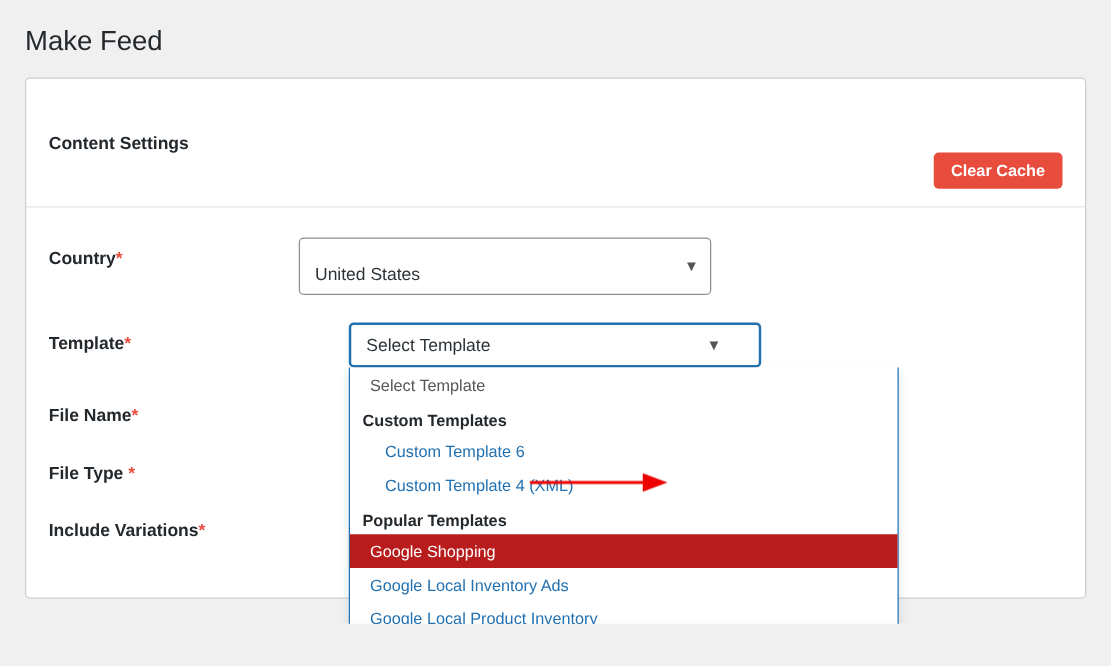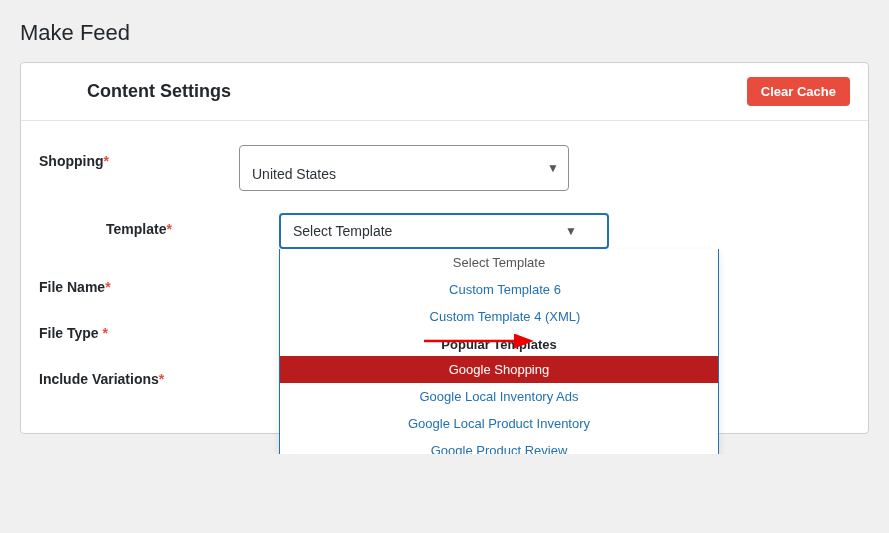--- a/index.html
+++ b/index.html
@@ -26,33 +26,33 @@
     }
     .card-header {
       display: flex;
       align-items: center;
       justify-content: space-between;
       padding: 14px 18px;
       border-bottom: 1px solid #e5e5e5;
     }
     .card-header-title {
       font-weight: 700;
-      font-size: 18px;
-      color: #23282d;
-      margin-left: 48px;
+      font-size: 14px;
+      color: #23282d;
     }
     .btn-clear-cache {
       background: #e74c3c;
       color: #fff;
       border: none;
       border-radius: 4px;
       padding: 7px 14px;
       font-size: 13px;
       cursor: pointer;
       font-weight: 600;
+      margin-top: 45px;
     }
     .card-body {
       padding: 24px 18px;
       position: relative;
     }
     .form-row {
       display: flex;
       align-items: flex-start;
       margin-bottom: 22px;
     }
@@ -190,49 +190,50 @@
 
     <div class="card-header">
       <span class="card-header-title">Content Settings</span>
       <button class="btn-clear-cache">Clear Cache</button>
     </div>
 
     <div class="card-body">
 
       <div class="form-row">
         <div class="form-label">
-          <span>Shopping</span><span class="required">*</span>
+          <span>Country</span><span class="required">*</span>
         </div>
         <div class="form-control-wrapper">
           <div class="country-select-wrapper">
             <select>
               <option>United States</option>
             </select>
             <span class="chev">▼</span>
           </div>
         </div>
       </div>
 
-      <div class="form-row" style="position:relative;text-align:center;">
+      <div class="form-row" style="position:relative;">
         <div class="form-label">
           <span>Template</span><span class="required">*</span>
         </div>
         <div class="form-control-wrapper">
 
           <div class="template-trigger-wrapper">
             <div class="template-trigger">
               <span>Select Template</span>
               <span class="chev">▼</span>
             </div>
 
             <div class="dropdown-menu">
               <div class="dropdown-scroll-wrapper">
 
                 <div class="dropdown-item placeholder">Select Template</div>
 
+                <div class="group-header">Custom Templates</div>
                 <div class="dropdown-item indented">Custom Template 6</div>
                 <div class="dropdown-item indented">Custom Template 4 (XML)</div>
 
                 <div class="group-header">Popular Templates</div>
                 <div class="dropdown-item selected">Google Shopping</div>
                 <div class="dropdown-item">Google Local Inventory Ads</div>
                 <div class="dropdown-item">Google Local Product Inventory</div>
                 <div class="dropdown-item">Google Product Review</div>
                 <div class="dropdown-item">Google Shopping Action</div>
                 <div class="dropdown-item">Google Promotions</div>

